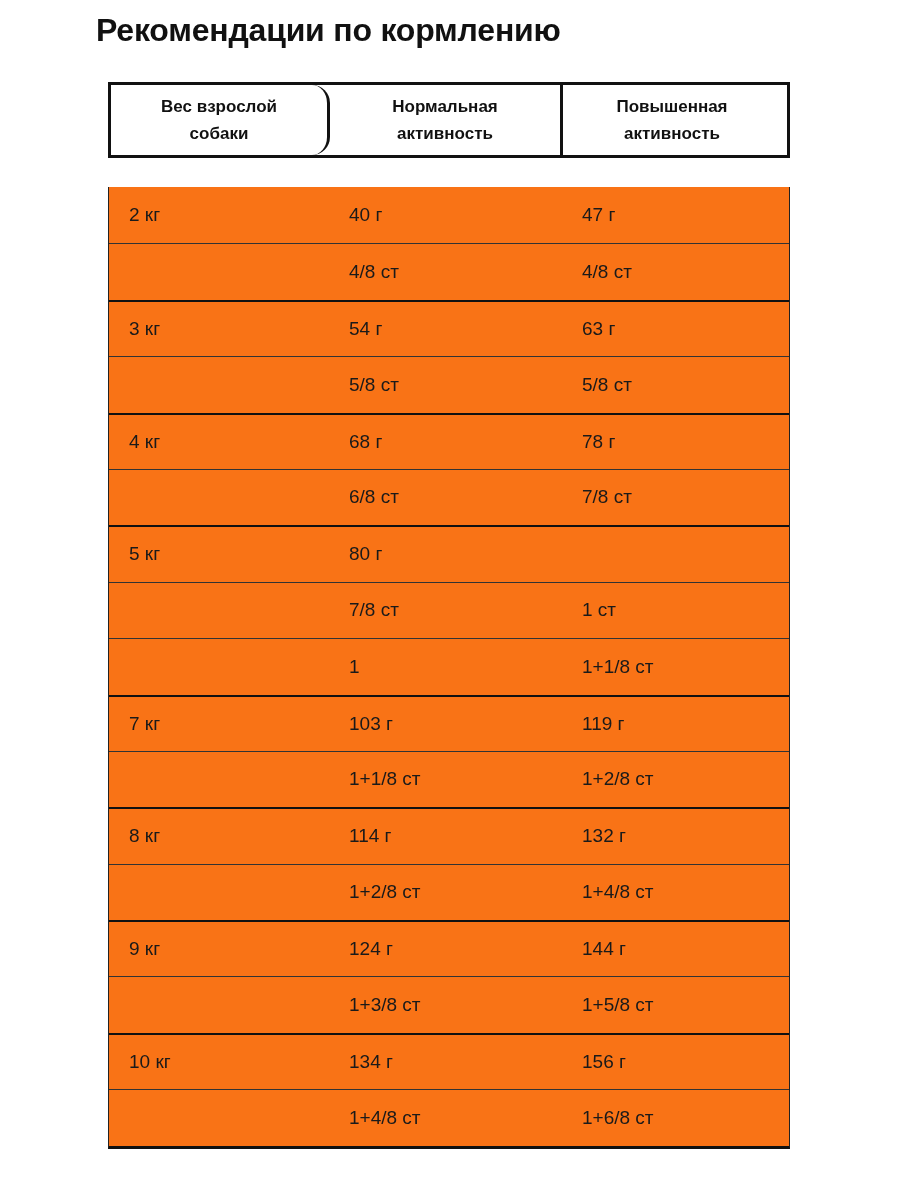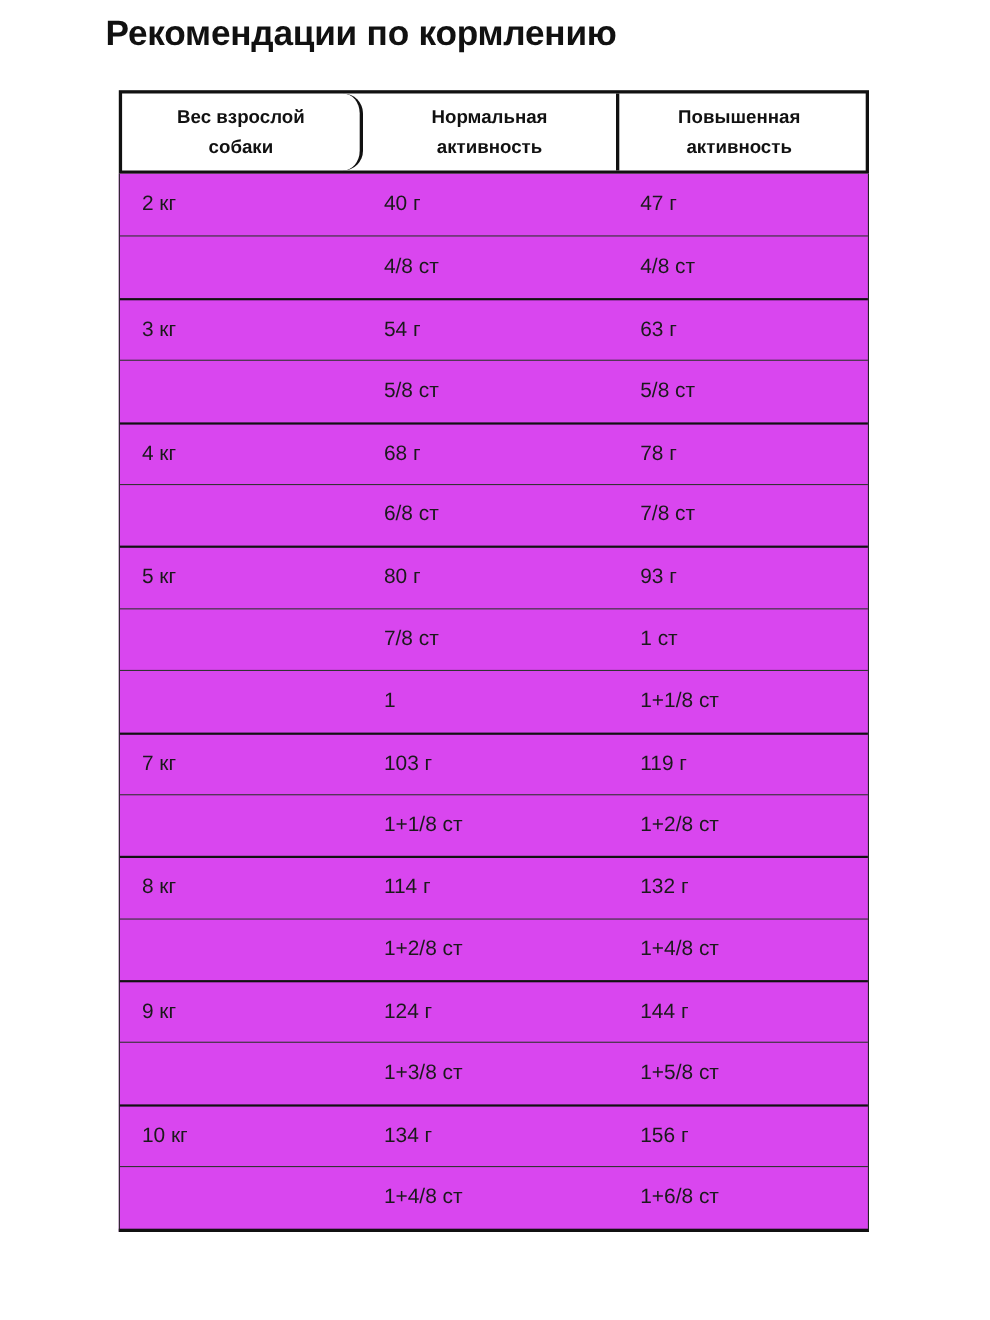--- a/index.html
+++ b/index.html
@@ -66,21 +66,22 @@
   .head-cell.c2 { width: 233px; border-right: 3px solid #111; }
   .head-cell.c3 { width: 218px; }
   .head-line { display: block; }
 
   
   .table-body {
     box-sizing: border-box;
     border-left: 1.5px solid #222;
     border-right: 1.5px solid #222;
     border-bottom: 3px solid #111;
-    background: #d946ef;
+    background: #f97316;
+    margin-top: 29px;
   }
   .row {
     display: flex;
     height: 56.4px;
     box-sizing: border-box;
     align-items: center;
   }
   
   .row.weight-row {
     border-top: 2.5px solid #111;
@@ -153,21 +154,20 @@
         <div class="cell c3">78 г</div>
       </div>
       <div class="row cup-row">
         <div class="cell c1"></div>
         <div class="cell c2">6/8 ст</div>
         <div class="cell c3">7/8 ст</div>
       </div>
       <div class="row weight-row">
         <div class="cell c1">5 кг</div>
         <div class="cell c2">80 г</div>
-        <div class="cell c3">93 г</div>
       </div>
       <div class="row cup-row">
         <div class="cell c1"></div>
         <div class="cell c2">7/8 ст</div>
         <div class="cell c3">1 ст</div>
       </div>
       <div class="row cup-row">
         <div class="cell c1"></div>
         <div class="cell c2">1</div>
         <div class="cell c3">1+1/8 ст</div>

